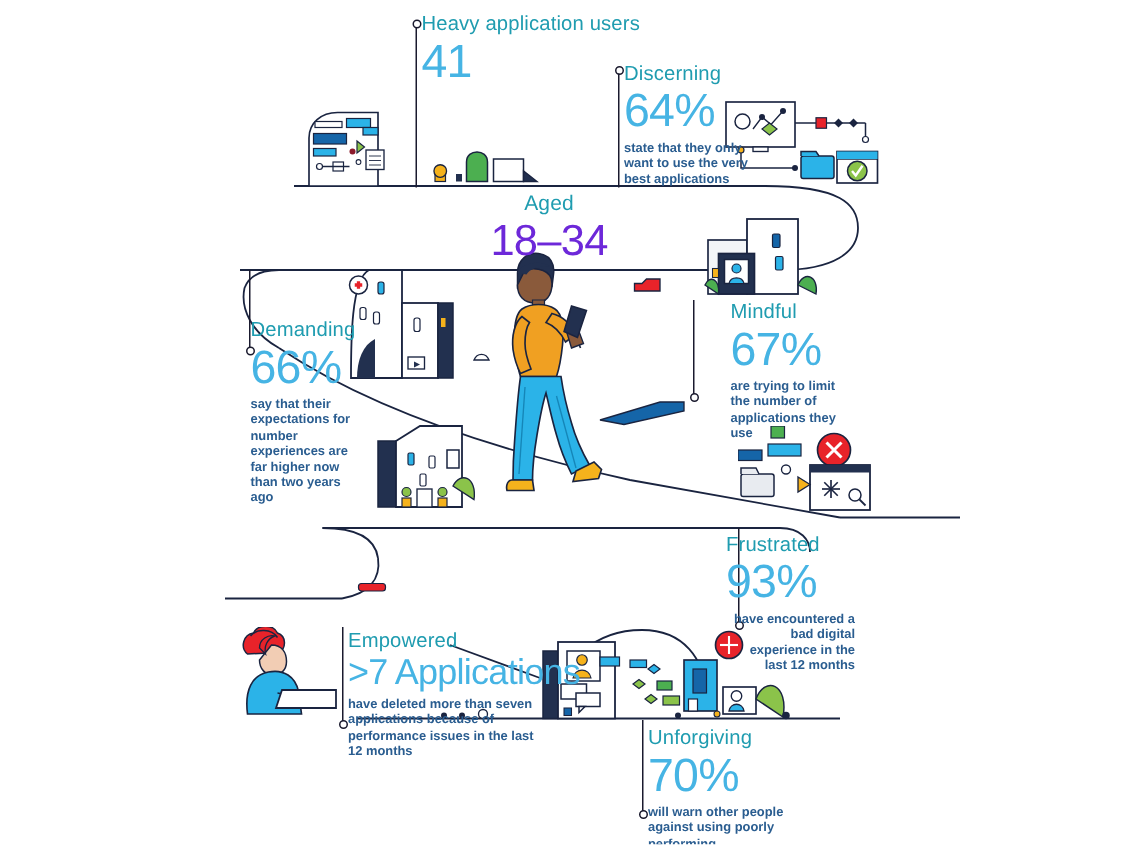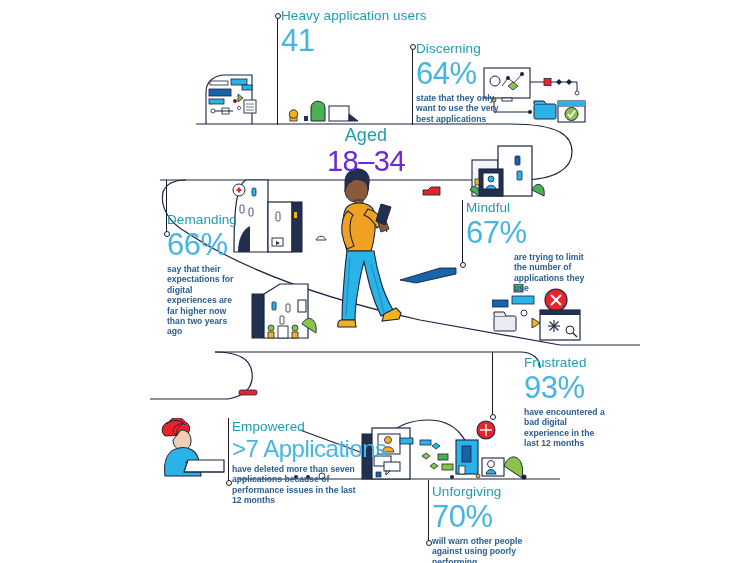--- a/index.html
+++ b/index.html
@@ -36,21 +36,21 @@
     color:#2a5d90;
     font-size:8.6px;
     line-height:10.4px;
     font-weight:bold;
     margin-top:2px;
     max-width:120px;
   }
   .stat .desc.wide{max-width:190px;}
   .stat.center{text-align:center;}
   .stat.center .big{font-size:29px;color:#6d28d9;}
-  .stat.center .title{font-size:18px;color:#1f9cb0;}
+  .stat.center .title{font-size:14px;color:#1f9cb0;}
 
   
   .pin{position:absolute;}
   .pin .vline{
     position:absolute;left:0;top:5px;width:1px;background:#1a1a2e;
   }
   .pin .dot{
     position:absolute;left:-2.5px;top:0;
     width:4px;height:4px;border-radius:50%;
     border:1px solid #1a1a2e;background:#ffffff;
@@ -383,33 +383,33 @@
   </div>
 
   <div class="stat center" style="left:316px;top:128px;width:100px;">
     <div class="title">Aged</div>
     <div class="big">18–34</div>
   </div>
 
   <div class="stat" style="left:167px;top:212px;">
     <div class="title">Demanding</div>
     <div class="big">66%</div>
-    <div class="desc" style="max-width:72px;">say that their expectations for digital experiences are far higher now than two years ago</div>
-  </div>
-
-  <div class="stat" style="left:466px;top:200px;">
+    <div class="desc" style="max-width:72px;">say that their expectations for number experiences are far higher now than two years ago</div>
+  </div>
+
+  <div class="stat" style="left:487px;top:200px;">
     <div class="title">Mindful</div>
     <div class="big">67%</div>
-    <div class="desc" style="max-width:82px;margin-left:48px;">are trying to limit the number of applications they use</div>
-  </div>
-
-  <div class="stat" style="left:524px;top:355px;">
+    <div class="desc" style="max-width:82px;">are trying to limit the number of applications they use</div>
+  </div>
+
+  <div class="stat" style="left:484px;top:355px;">
     <div class="title">Frustrated</div>
     <div class="big">93%</div>
-    <div class="desc" style="max-width:86px;">have encountered a bad digital experience in the last 12 months</div>
+    <div class="desc" style="max-width:86px;text-align:right;">have encountered a bad digital experience in the last 12 months</div>
   </div>
 
   <div class="stat" style="left:232px;top:419px;">
     <div class="title">Empowered</div>
     <div class="big small">&gt;7 Applications</div>
     <div class="desc wide" style="max-width:132px;">have deleted more than seven applications because of performance issues in the last 12 months</div>
   </div>
 
   <div class="stat" style="left:432px;top:484px;">
     <div class="title">Unforgiving</div>

